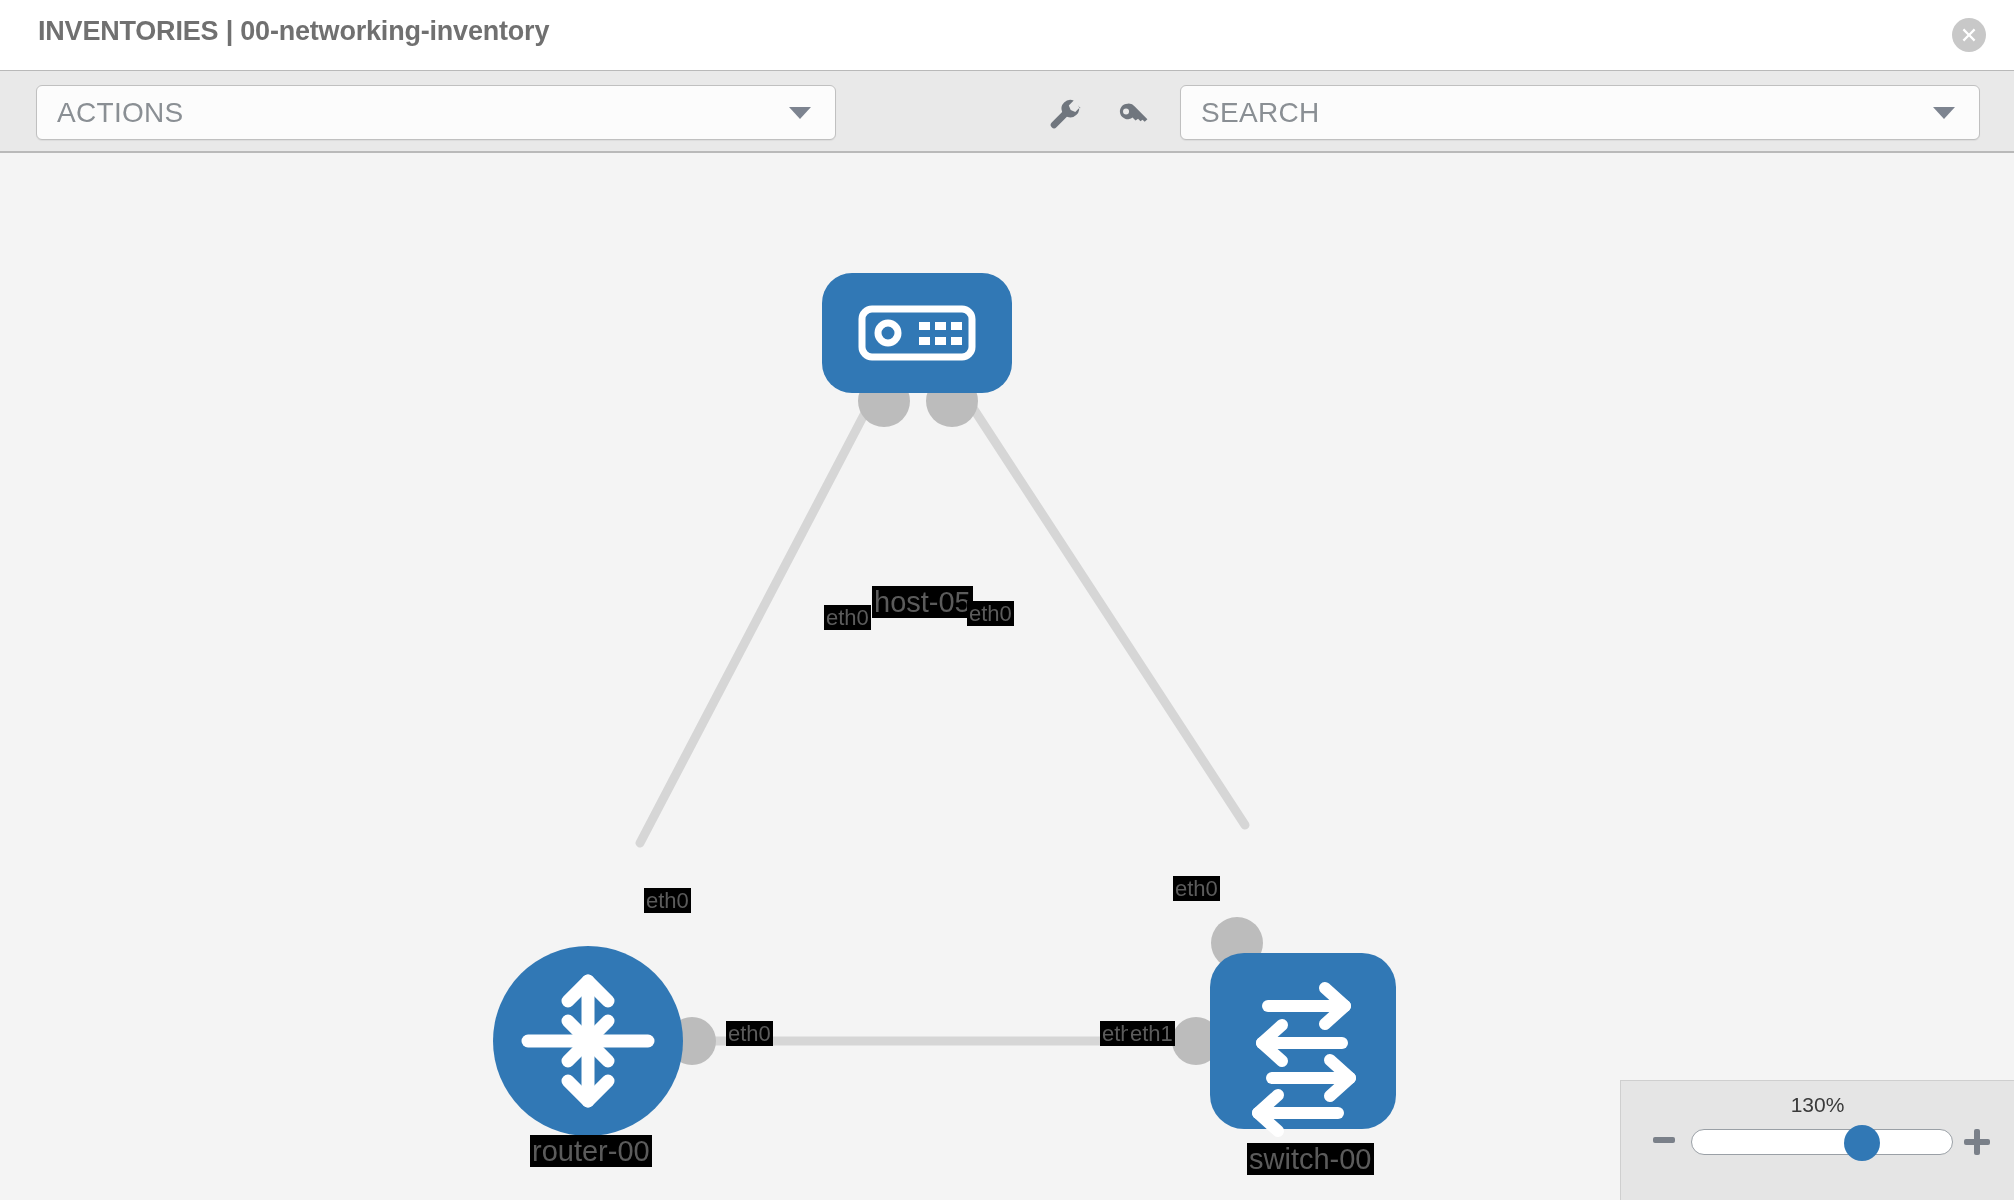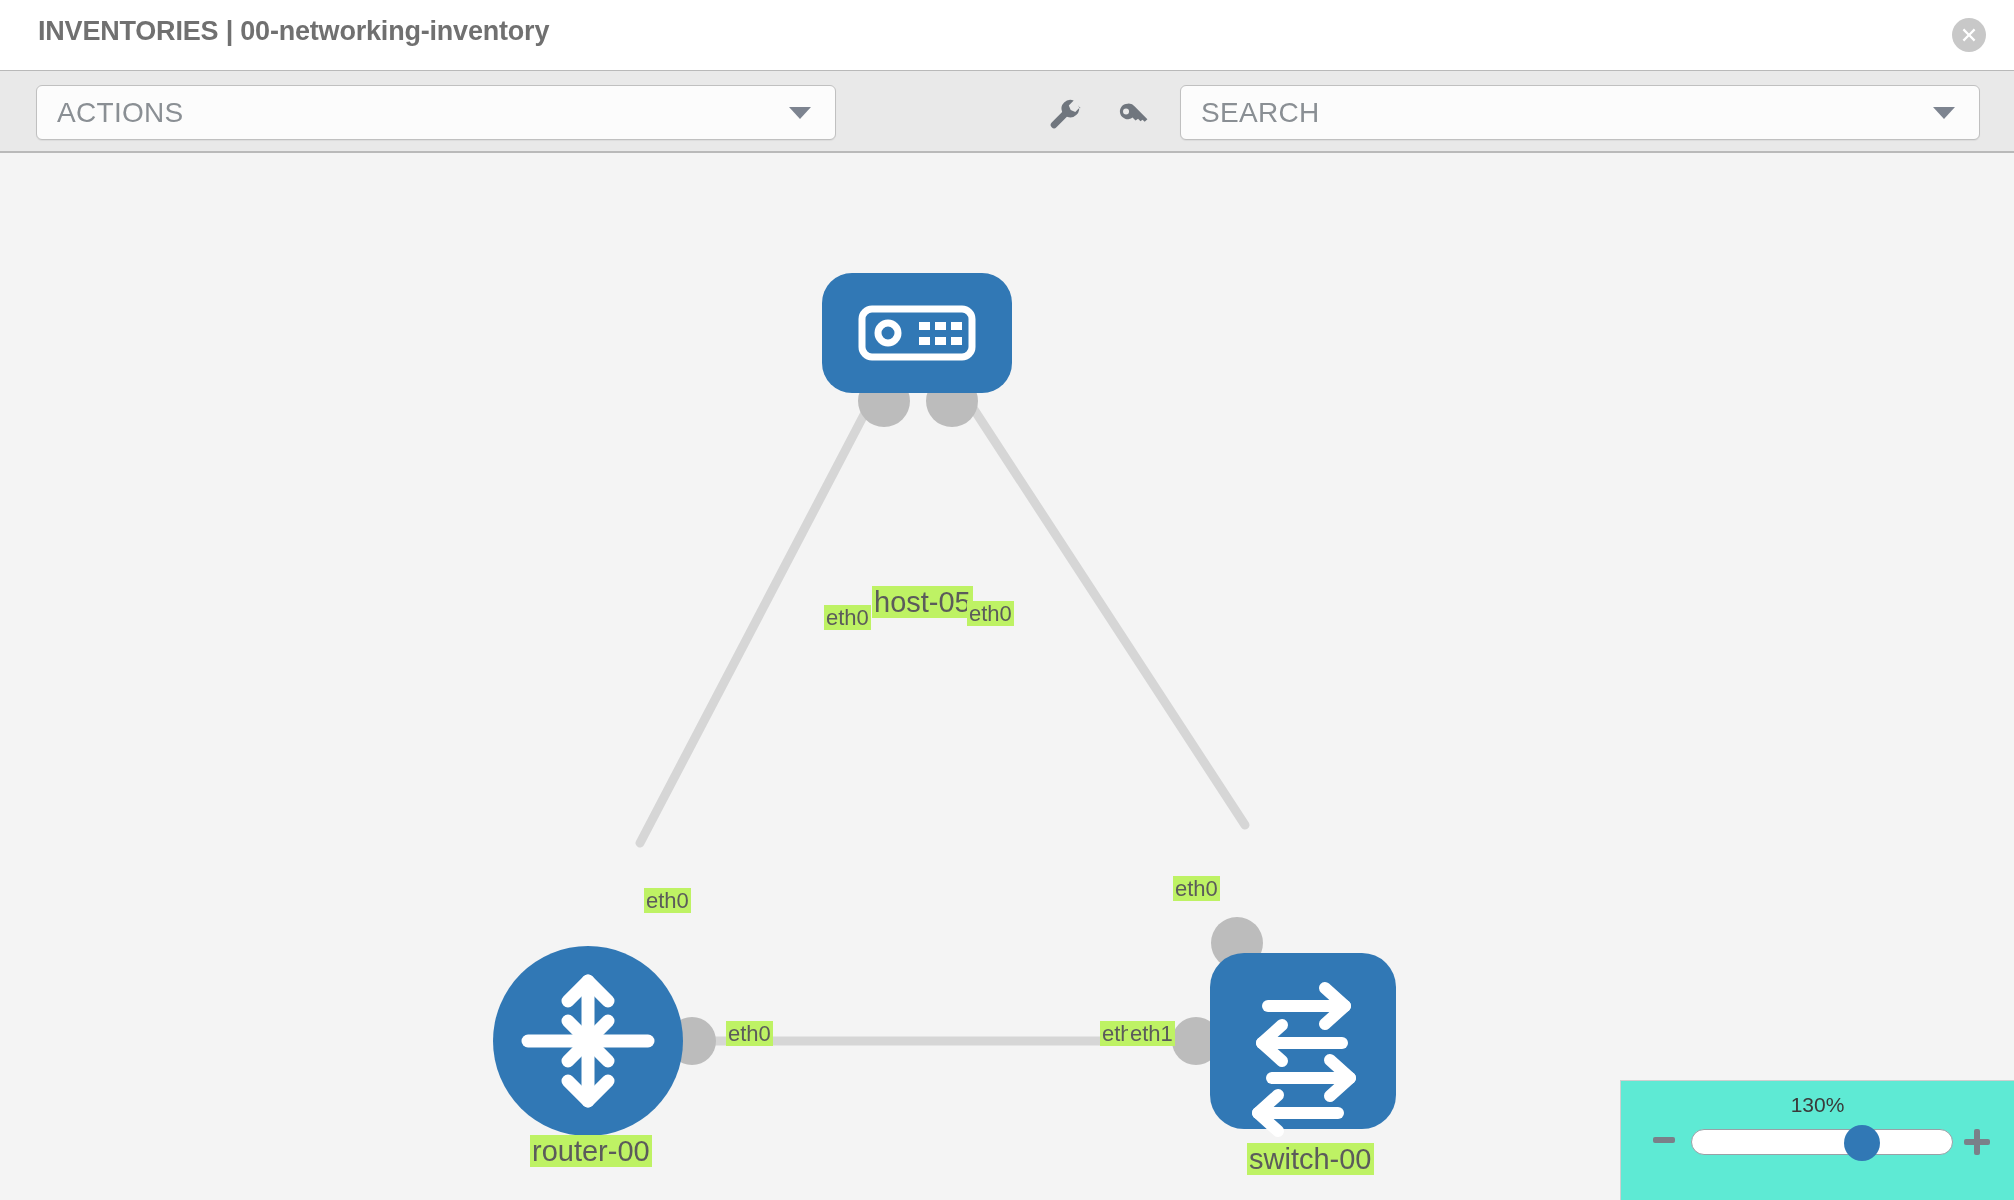--- a/index.html
+++ b/index.html
@@ -68,34 +68,34 @@
     position: absolute; left: 0; top: 153px;
     width: 2014px; height: 1047px;
     background: #f4f4f4;
     overflow: hidden;
   }
   .topo-svg { position: absolute; left: 0; top: 0; }
 
   
   .chip {
     position: absolute;
-    background: #bef264;
+    background: #000000;
     color: #5b5b5b;
     white-space: nowrap;
     line-height: 1.05;
     padding: 1px 2px;
   }
   .node-name { font-size: 29px; }
   .if-label  { font-size: 22px; }
 
   
   .zoom-panel {
     position: absolute; left: 1620px; top: 1080px;
     width: 394px; height: 120px;
-    background: #5eead4;
+    background: #e5e5e5;
     border-top: 1px solid #cfcfcf;
     border-left: 1px solid #cfcfcf;
   }
   .zoom-value {
     position: absolute; top: 12px; width: 100%; text-align: center;
     font-size: 21px; color: #3a3a3a;
   }
   .zoom-minus, .zoom-plus {
     position: absolute; top: 46px; color: #7a8089; cursor: pointer;
   }

